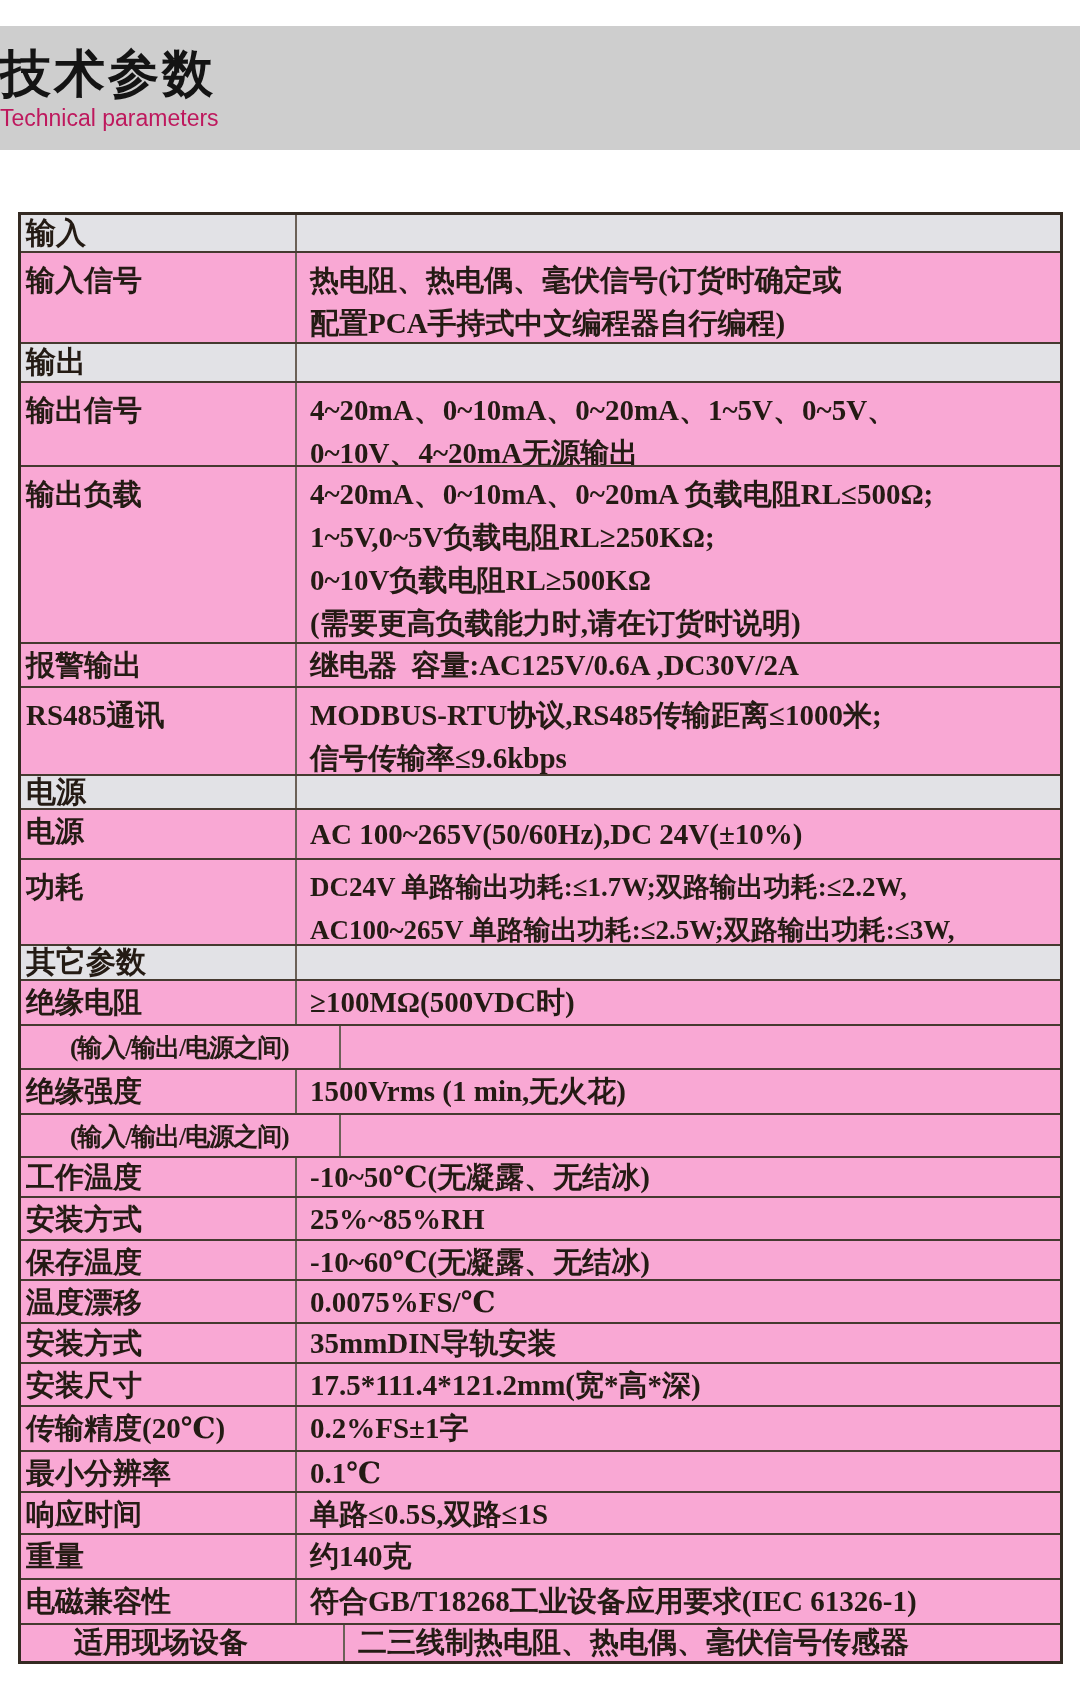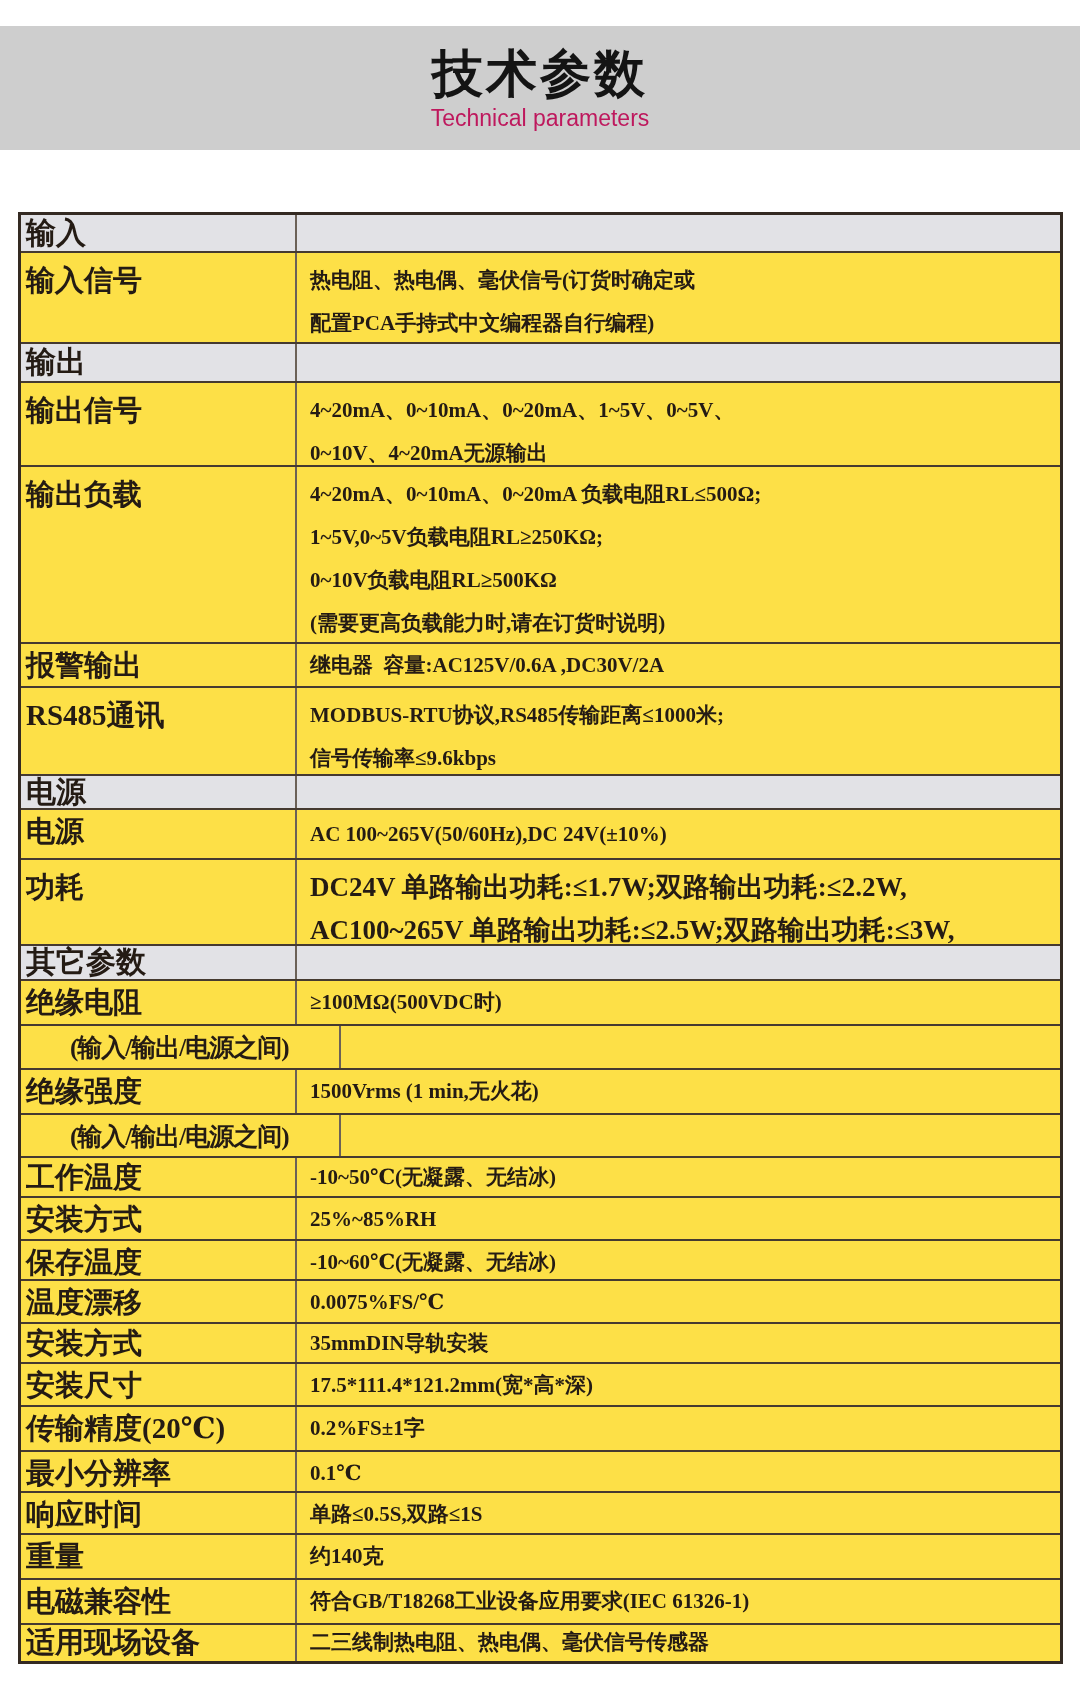--- a/index.html
+++ b/index.html
@@ -11,63 +11,63 @@
     position:relative;
     overflow:hidden;
   }
 
   
   .header-band {
     position:absolute; left:0; top:26px;
     width:1080px; height:124px;
     background:#cecece;
     display:flex; flex-direction:column;
-    align-items:center; justify-content:center;
+    align-items:flex-start; justify-content:center;
   }
   .page-title {
     font-family:"Liberation Sans","DejaVu Sans",sans-serif;
     font-size:51px; font-weight:bold; color:#141414;
     letter-spacing:3px; line-height:58px;
   }
   .page-subtitle {
     font-family:"Liberation Sans","DejaVu Sans",sans-serif;
     font-size:23px; font-weight:normal; color:#be185d;
     line-height:26px; margin-top:2px;
   }
 
   
   .spec-table {
     position:absolute; left:18px; top:212px;
     width:1045px;
     border:3px solid #342a22;
     box-sizing:border-box;
-    background:#fde047;
+    background:#f9a8d4;
   }
   .row {
     display:flex;
     box-sizing:border-box;
     border-bottom:2px solid #453a30;
   }
-  .row:last-child { border-bottom:none; }
+  .row:last-child { border-bottom:none;margin-left:48px; }
 
   .cell-label {
     width:276px; flex:0 0 276px;
     box-sizing:border-box;
     border-right:2px solid #6b6157;
     padding:0 2px 0 5px;
     font-size:29px; font-weight:bold;
     line-height:43px;
     white-space:nowrap;
     overflow:hidden;
   }
   .cell-value {
     flex:1;
     box-sizing:border-box;
     padding:0 4px 0 13px;
-    font-size:21px; font-weight:bold;
+    font-size:29px; font-weight:bold;
     line-height:43px;
     white-space:pre-wrap;
     overflow:hidden;
   }
   .vline { display:block; }
 
   .row.section { background:#e2e2e6; }
   .row.section .cell-label {
     display:flex; align-items:center;
     font-size:30px; line-height:normal;

